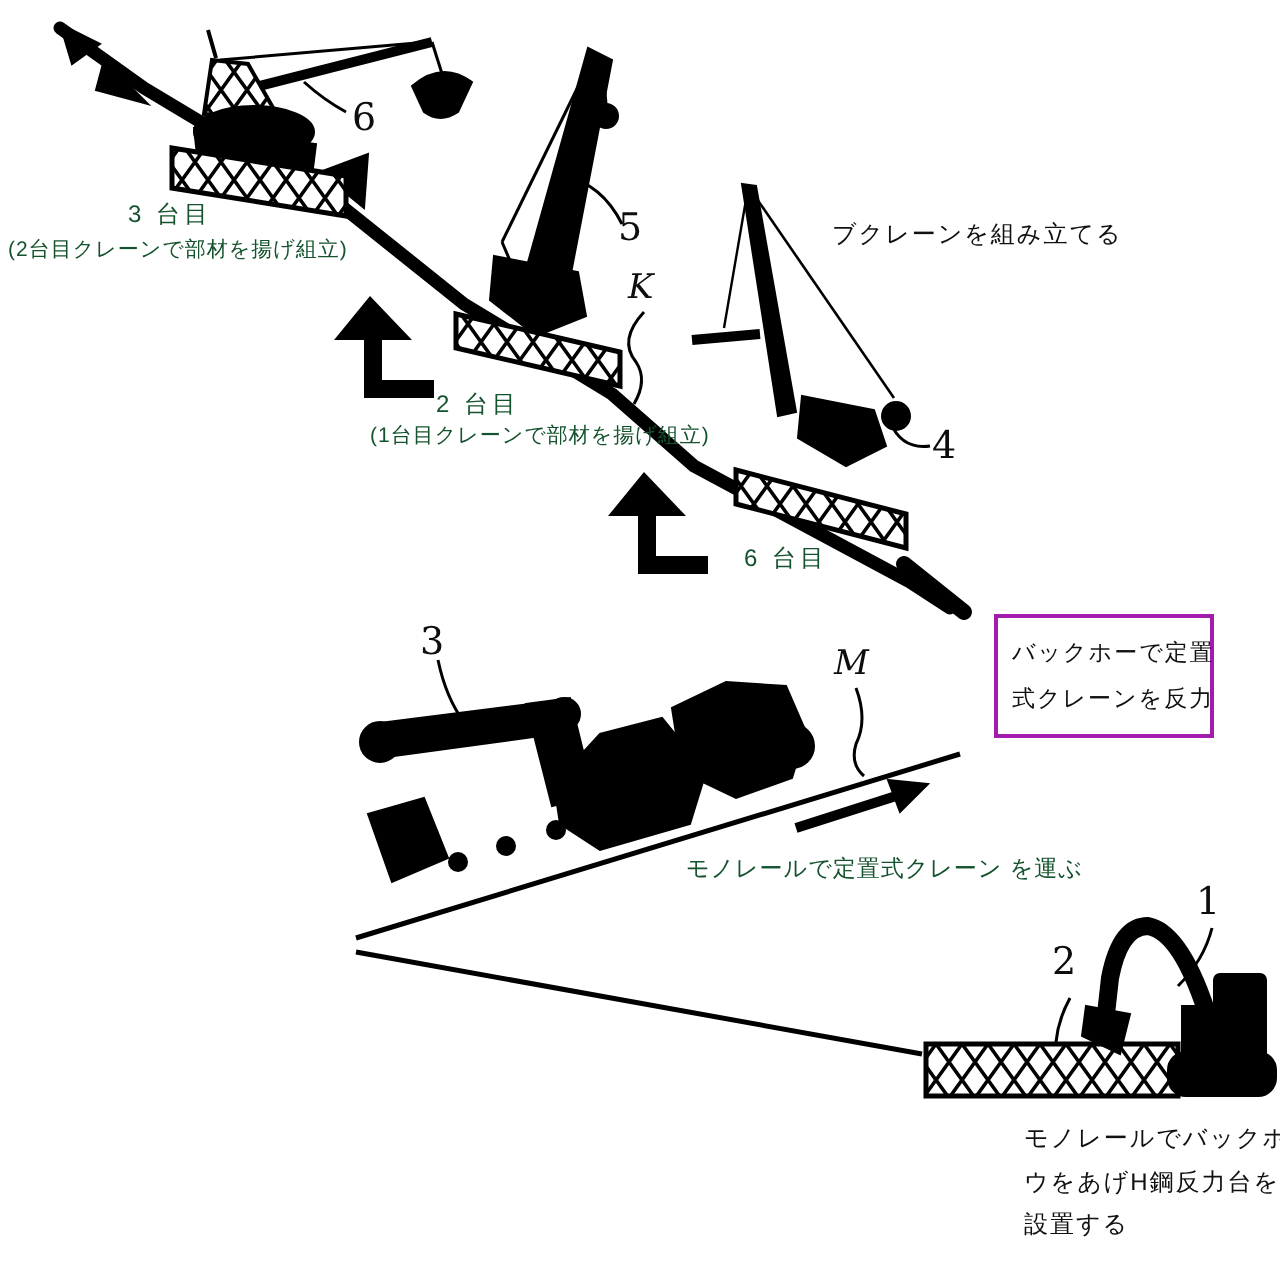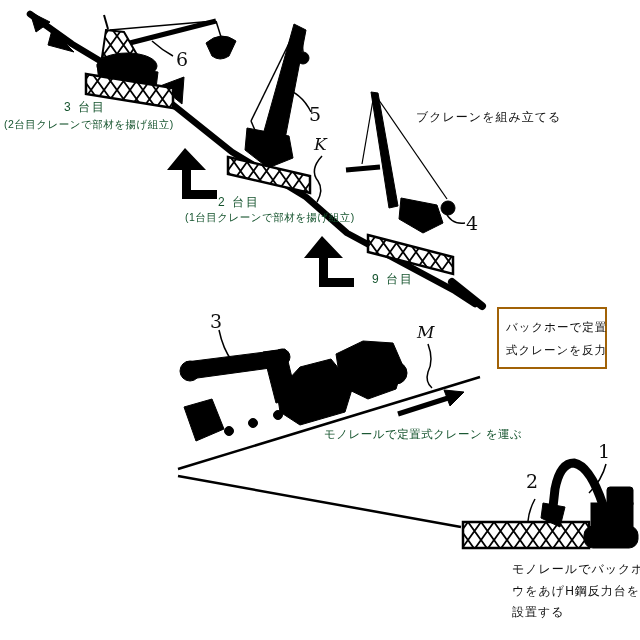--- a/index.html
+++ b/index.html
@@ -8,21 +8,21 @@
     font-family:"Liberation Sans",sans-serif;color:#101010;overflow:hidden;
   }
   #drawing{position:absolute;left:0;top:0;}
   .jp{position:absolute;white-space:nowrap;color:#14532d;}
   .t12{font-size:12px;letter-spacing:2px;}
   .t11{font-size:10.5px;letter-spacing:0.5px;}
   .ref{position:absolute;font-family:"DejaVu Serif",serif;font-size:19px;color:#0d0d0d;}
   .it{font-style:italic;}
   #move-box{
     position:absolute;left:497px;top:307px;width:92px;
-    border:2px solid #a16207;padding:7px 7px 5px 7px;
+    border:2px solid #a21caf;padding:7px 7px 5px 7px;
     font-size:11.5px;line-height:23px;letter-spacing:1px;white-space:nowrap;
   }
   #setup-note{position:absolute;left:512px;top:559px;font-size:12px;line-height:21.5px;letter-spacing:1px;white-space:nowrap;}
   #assemble-note{position:absolute;left:416px;top:105px;font-size:12px;line-height:25px;letter-spacing:1px;white-space:nowrap;}
 </style>
 </head>
 <body>
 
 <div id="stage">
 
@@ -118,32 +118,32 @@
       <path d="M603,505 Q590,466 574,463 Q560,463 555,489 L553,507" stroke-width="9" fill="none" stroke-linecap="round"></path>
       <polygon points="543,503 565,507 560,527 541,518"></polygon>
       <path d="M606,464 Q602,480 589,493" fill="none" stroke-width="1.5"></path>
     </g>
   </svg>
 
   <div class="jp t12" style="left:64px;top:99px;">3 台目</div>
   <div class="jp t11" style="left:4px;top:118px;">(2台目クレーンで部材を揚げ組立)</div>
   <div class="jp t12" style="left:218px;top:194px;">2 台目</div>
   <div class="jp t11" style="left:141px;top:211px;margin-left:44px;">(1台目クレーンで部材を揚げ組立)</div>
-  <div class="jp t12" style="left:372px;top:271px;">9 台目</div>
+  <div class="jp t12" style="left:372px;top:271px;">6 台目</div>
 
   <div id="assemble-note">
     <div>ブクレーンを組み立てる</div>
   </div>
 
   <div id="move-box">
     <div>バックホーで定置</div>
     <div>式クレーンを反力</div>
   </div>
 
-  <div class="jp" style="left:324px;top:427px;font-size:11.5px;letter-spacing:0.5px;">モノレールで定置式クレーン を運ぶ</div>
+  <div class="jp" style="left:343px;top:427px;font-size:11.5px;letter-spacing:0.5px;">モノレールで定置式クレーン を運ぶ</div>
 
   <div id="setup-note">
     <div>モノレールでバックホ</div>
     <div>ウをあげH鋼反力台を</div>
     <div>設置する</div>
   </div>
 
   <div class="ref" style="left:176px;top:48px;">6</div>
   <div class="ref" style="left:309px;top:103px;">5</div>
   <div class="ref it" style="left:314px;top:134px;font-size:17px;">K</div>

